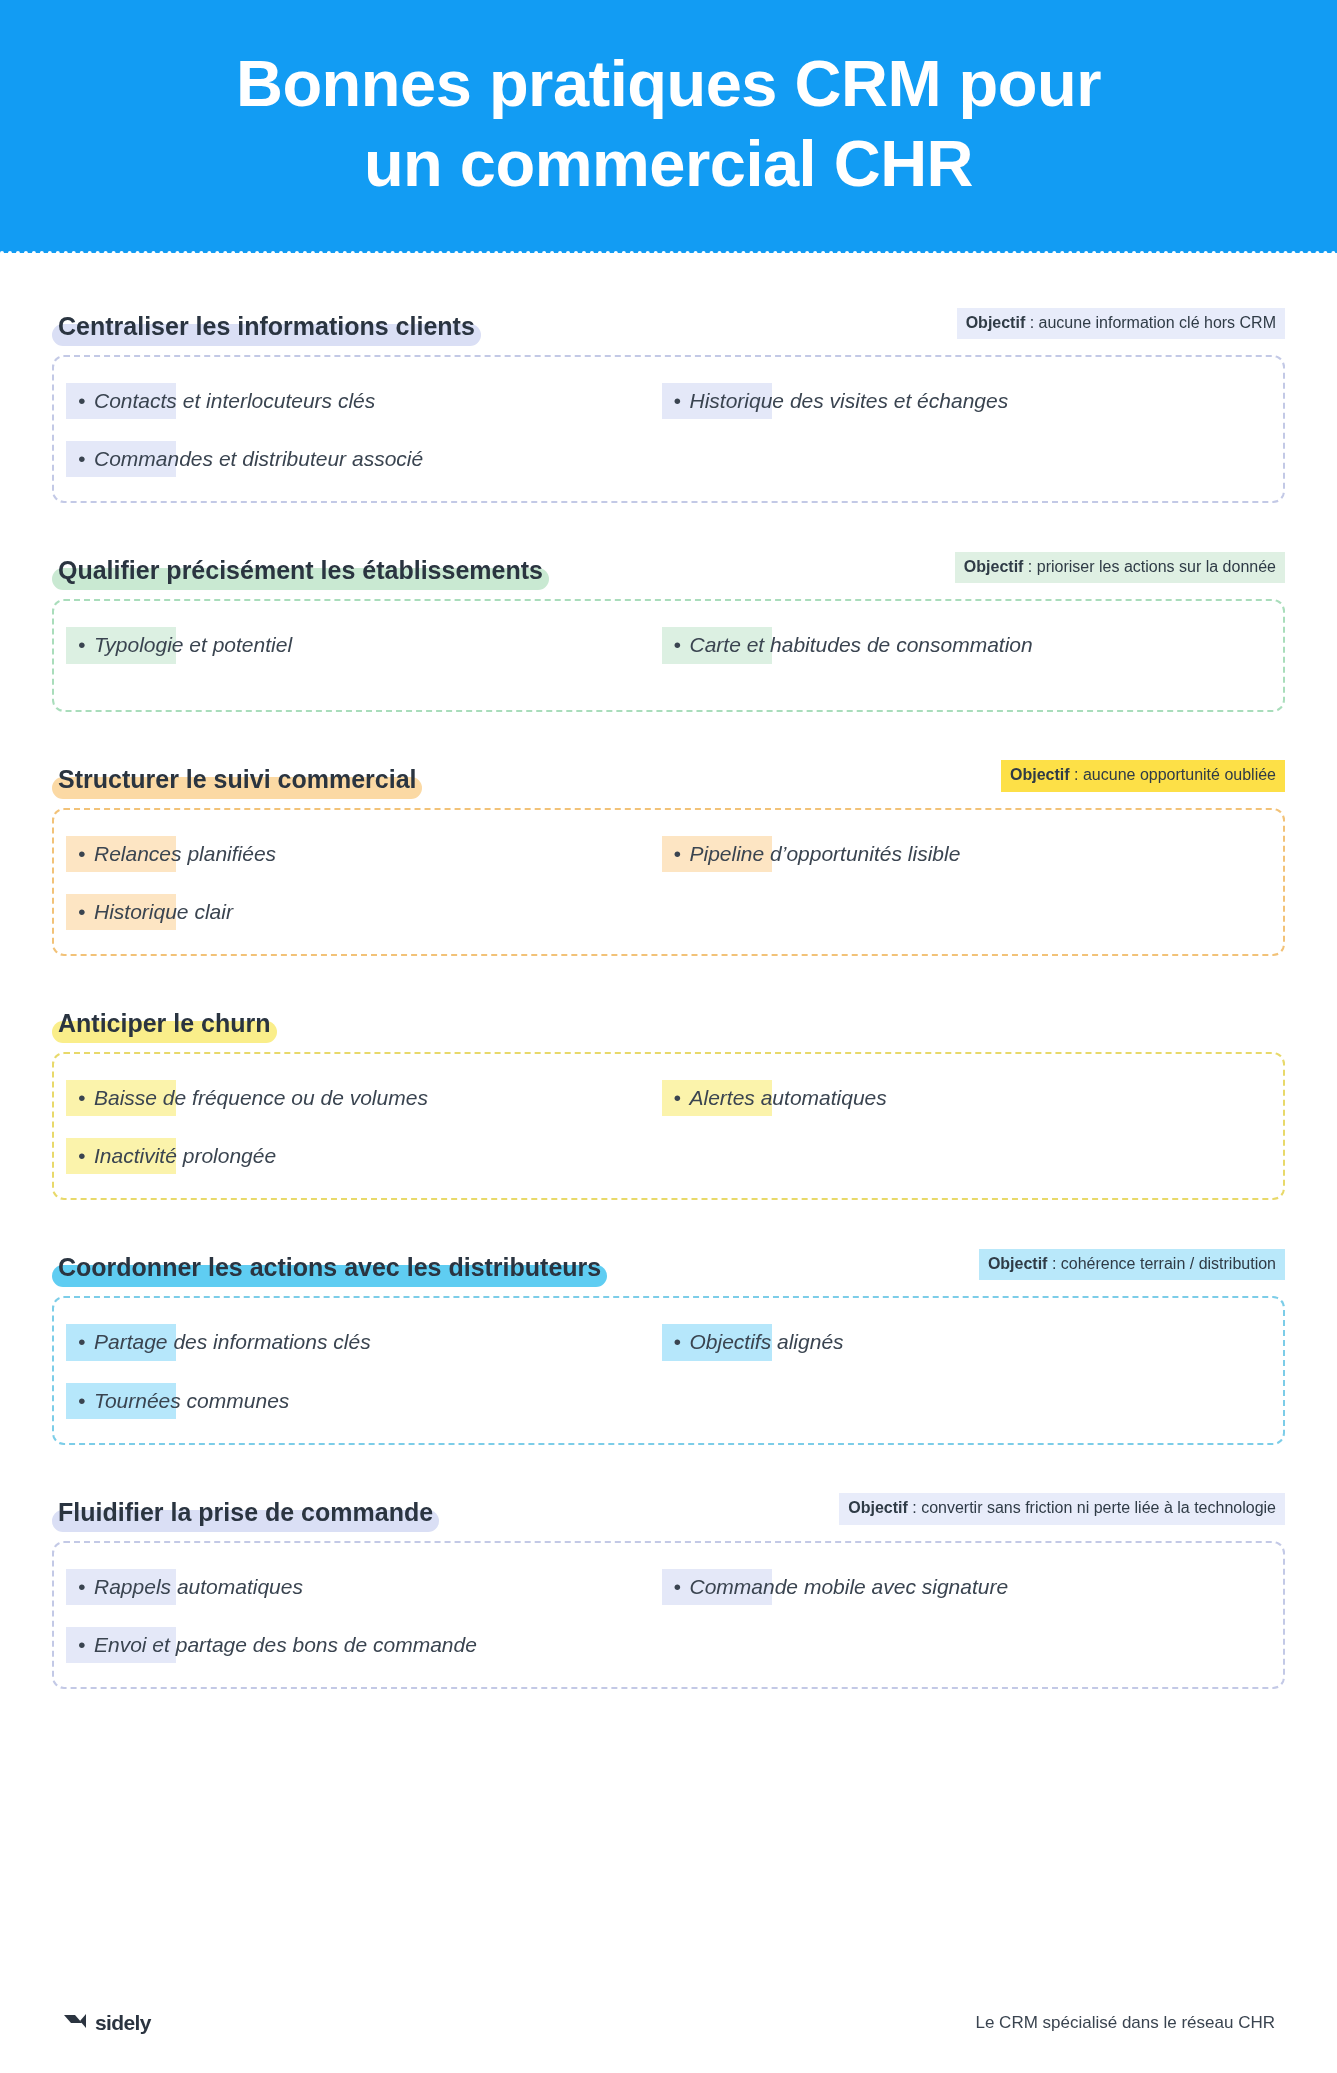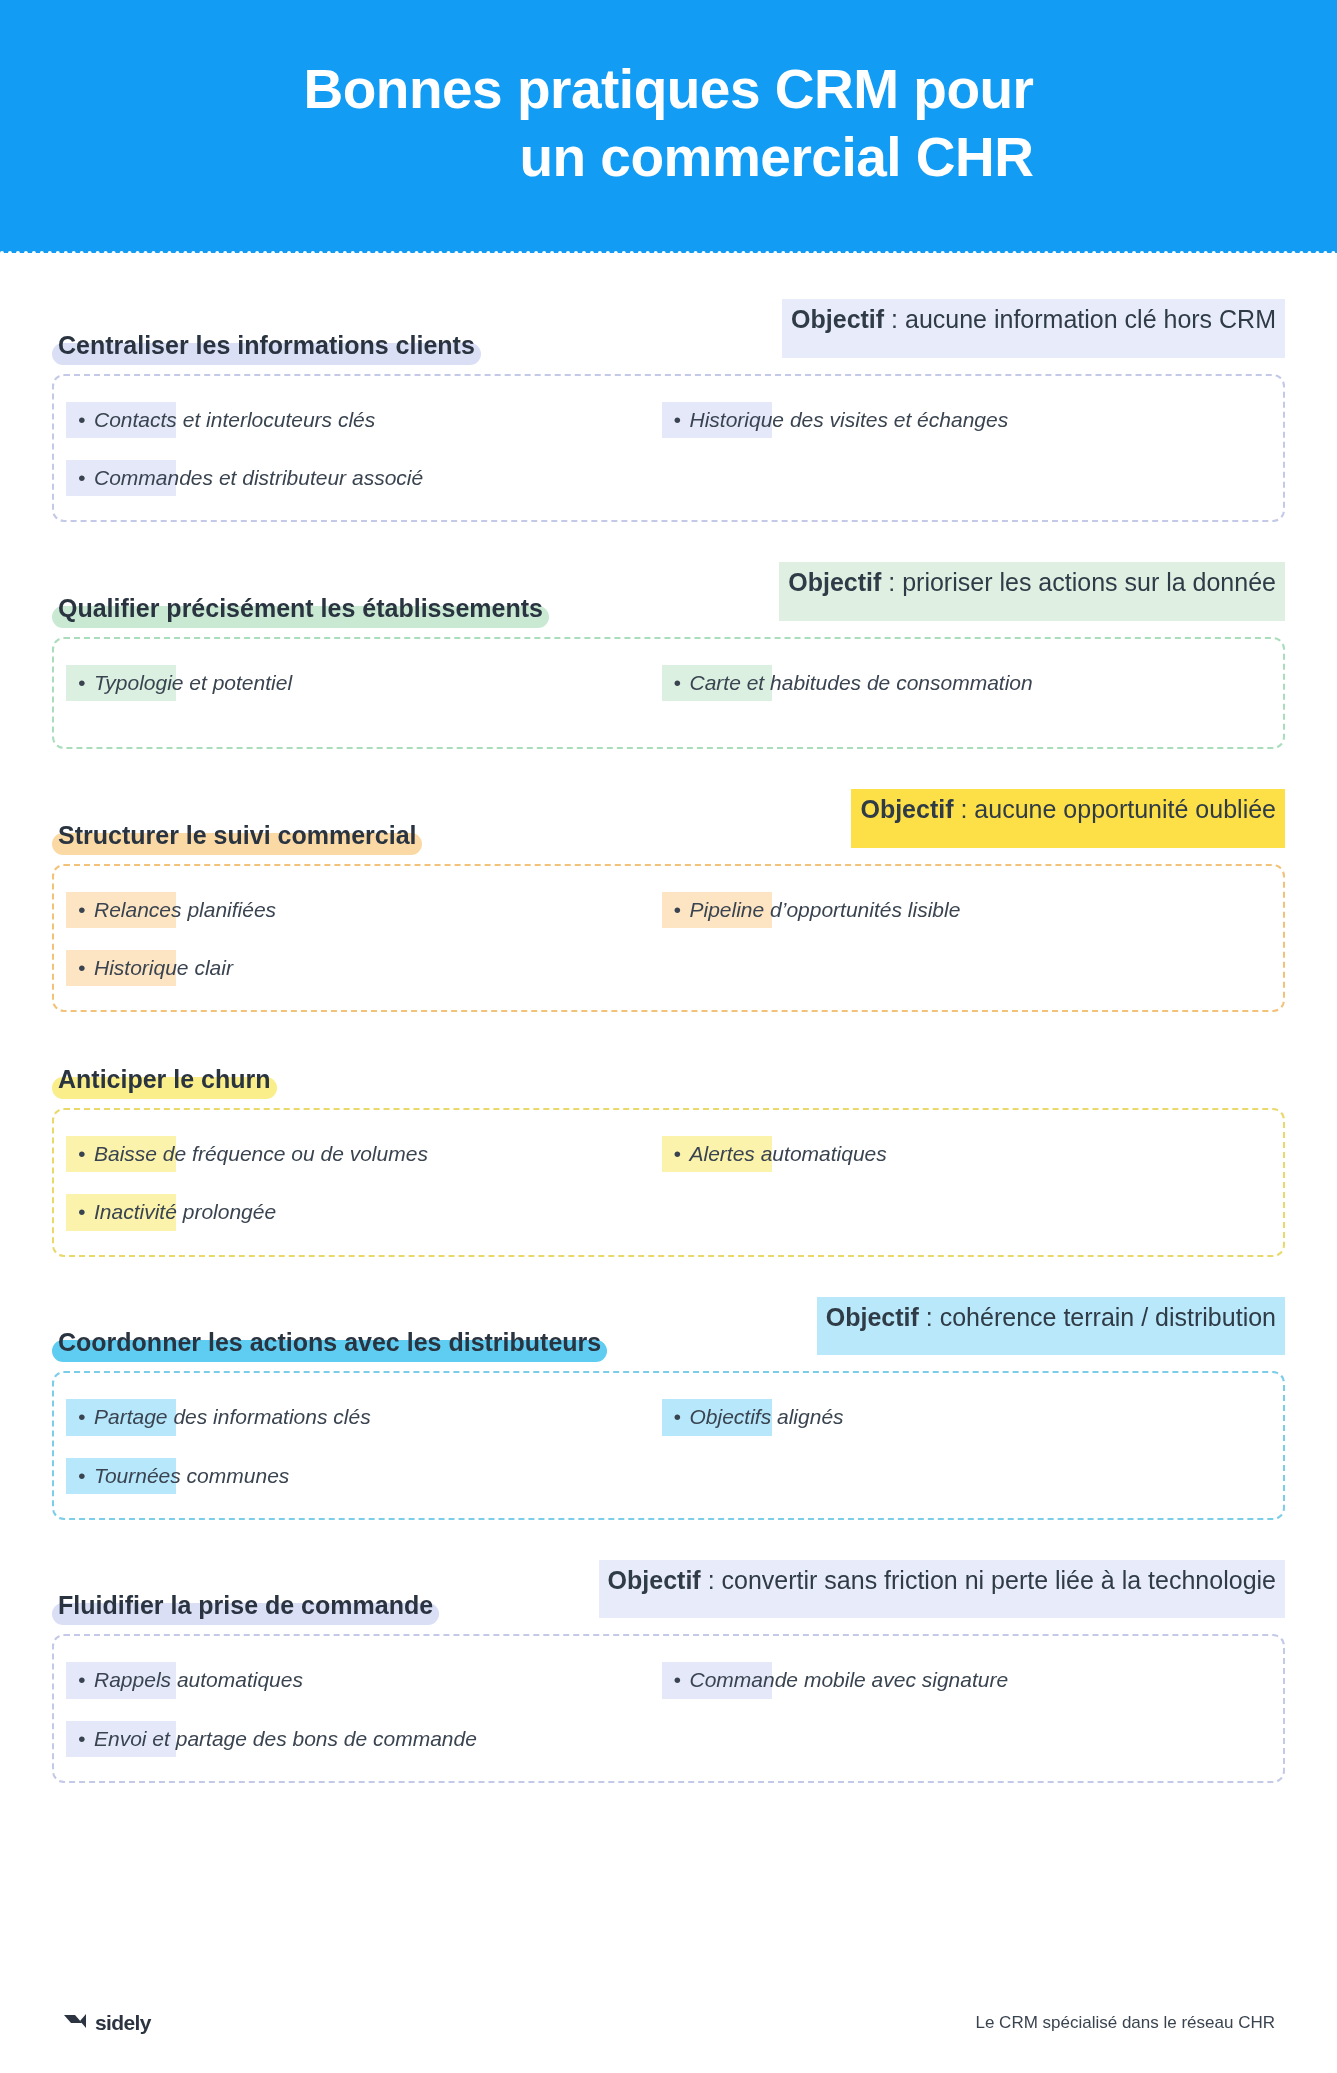--- a/index.html
+++ b/index.html
@@ -22,24 +22,24 @@
     height: 253px;
     background: #129cf3;
     display: flex;
     align-items: center;
     justify-content: center;
     box-sizing: border-box;
     padding-bottom: 6px;
   }
   .header-title {
     color: #ffffff;
-    font-size: 55px;
+    font-size: 65px;
     font-weight: bold;
     line-height: 1.22;
-    text-align: right;
+    text-align: center;
     letter-spacing: -0.5px;
     max-width: 1000px;
   }
   .header-divider {
     width: 100%;
     height: 0;
     border-top: 4px dotted #ffffff;
     position: relative;
     top: -2px;
   }
@@ -79,23 +79,23 @@
     position: absolute;
     left: 0;
     right: 0;
     bottom: -7px;
     height: 22px;
     border-radius: 11px;
     z-index: -1;
   }
 
   .objective {
-    font-size: 25px;
+    font-size: 16px;
     color: #2f3b46;
-    padding: 6px 9px 24px 9px;
+    padding: 6px 9px 7px 9px;
     white-space: nowrap;
     line-height: 1.15;
   }
   .objective b { font-weight: bold; }
 
   .panel {
     border: 2px dashed #c9cfe8;
     border-radius: 12px;
     padding: 26px 24px 24px 24px;
     box-sizing: border-box;

